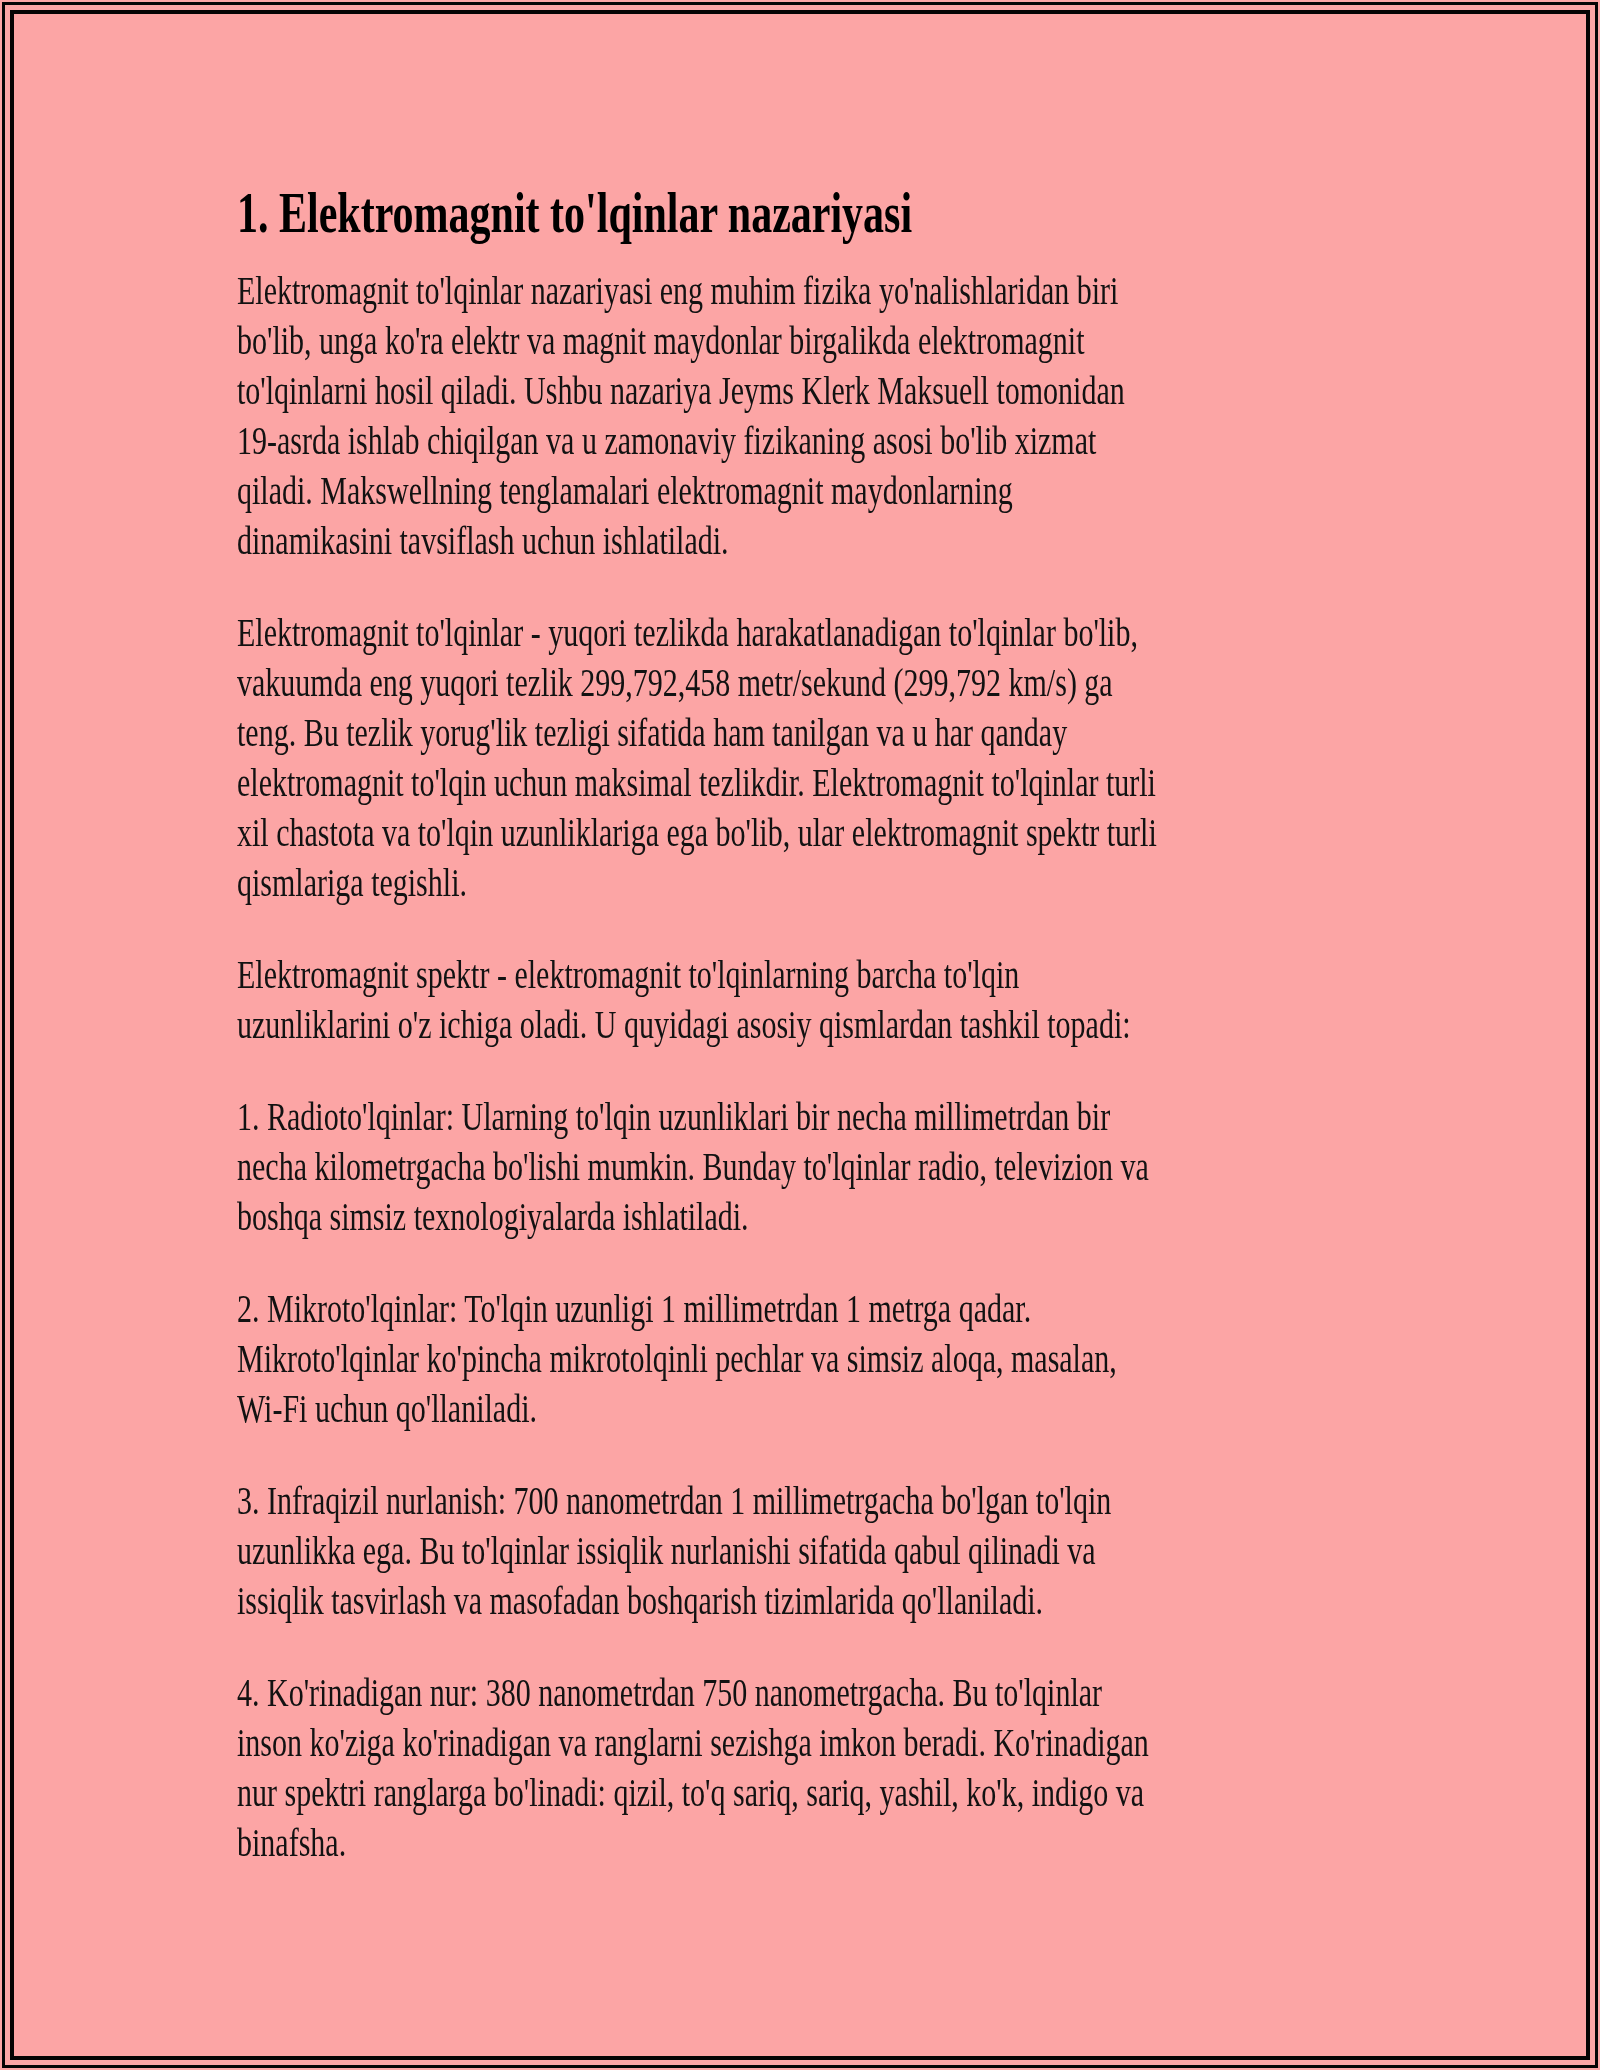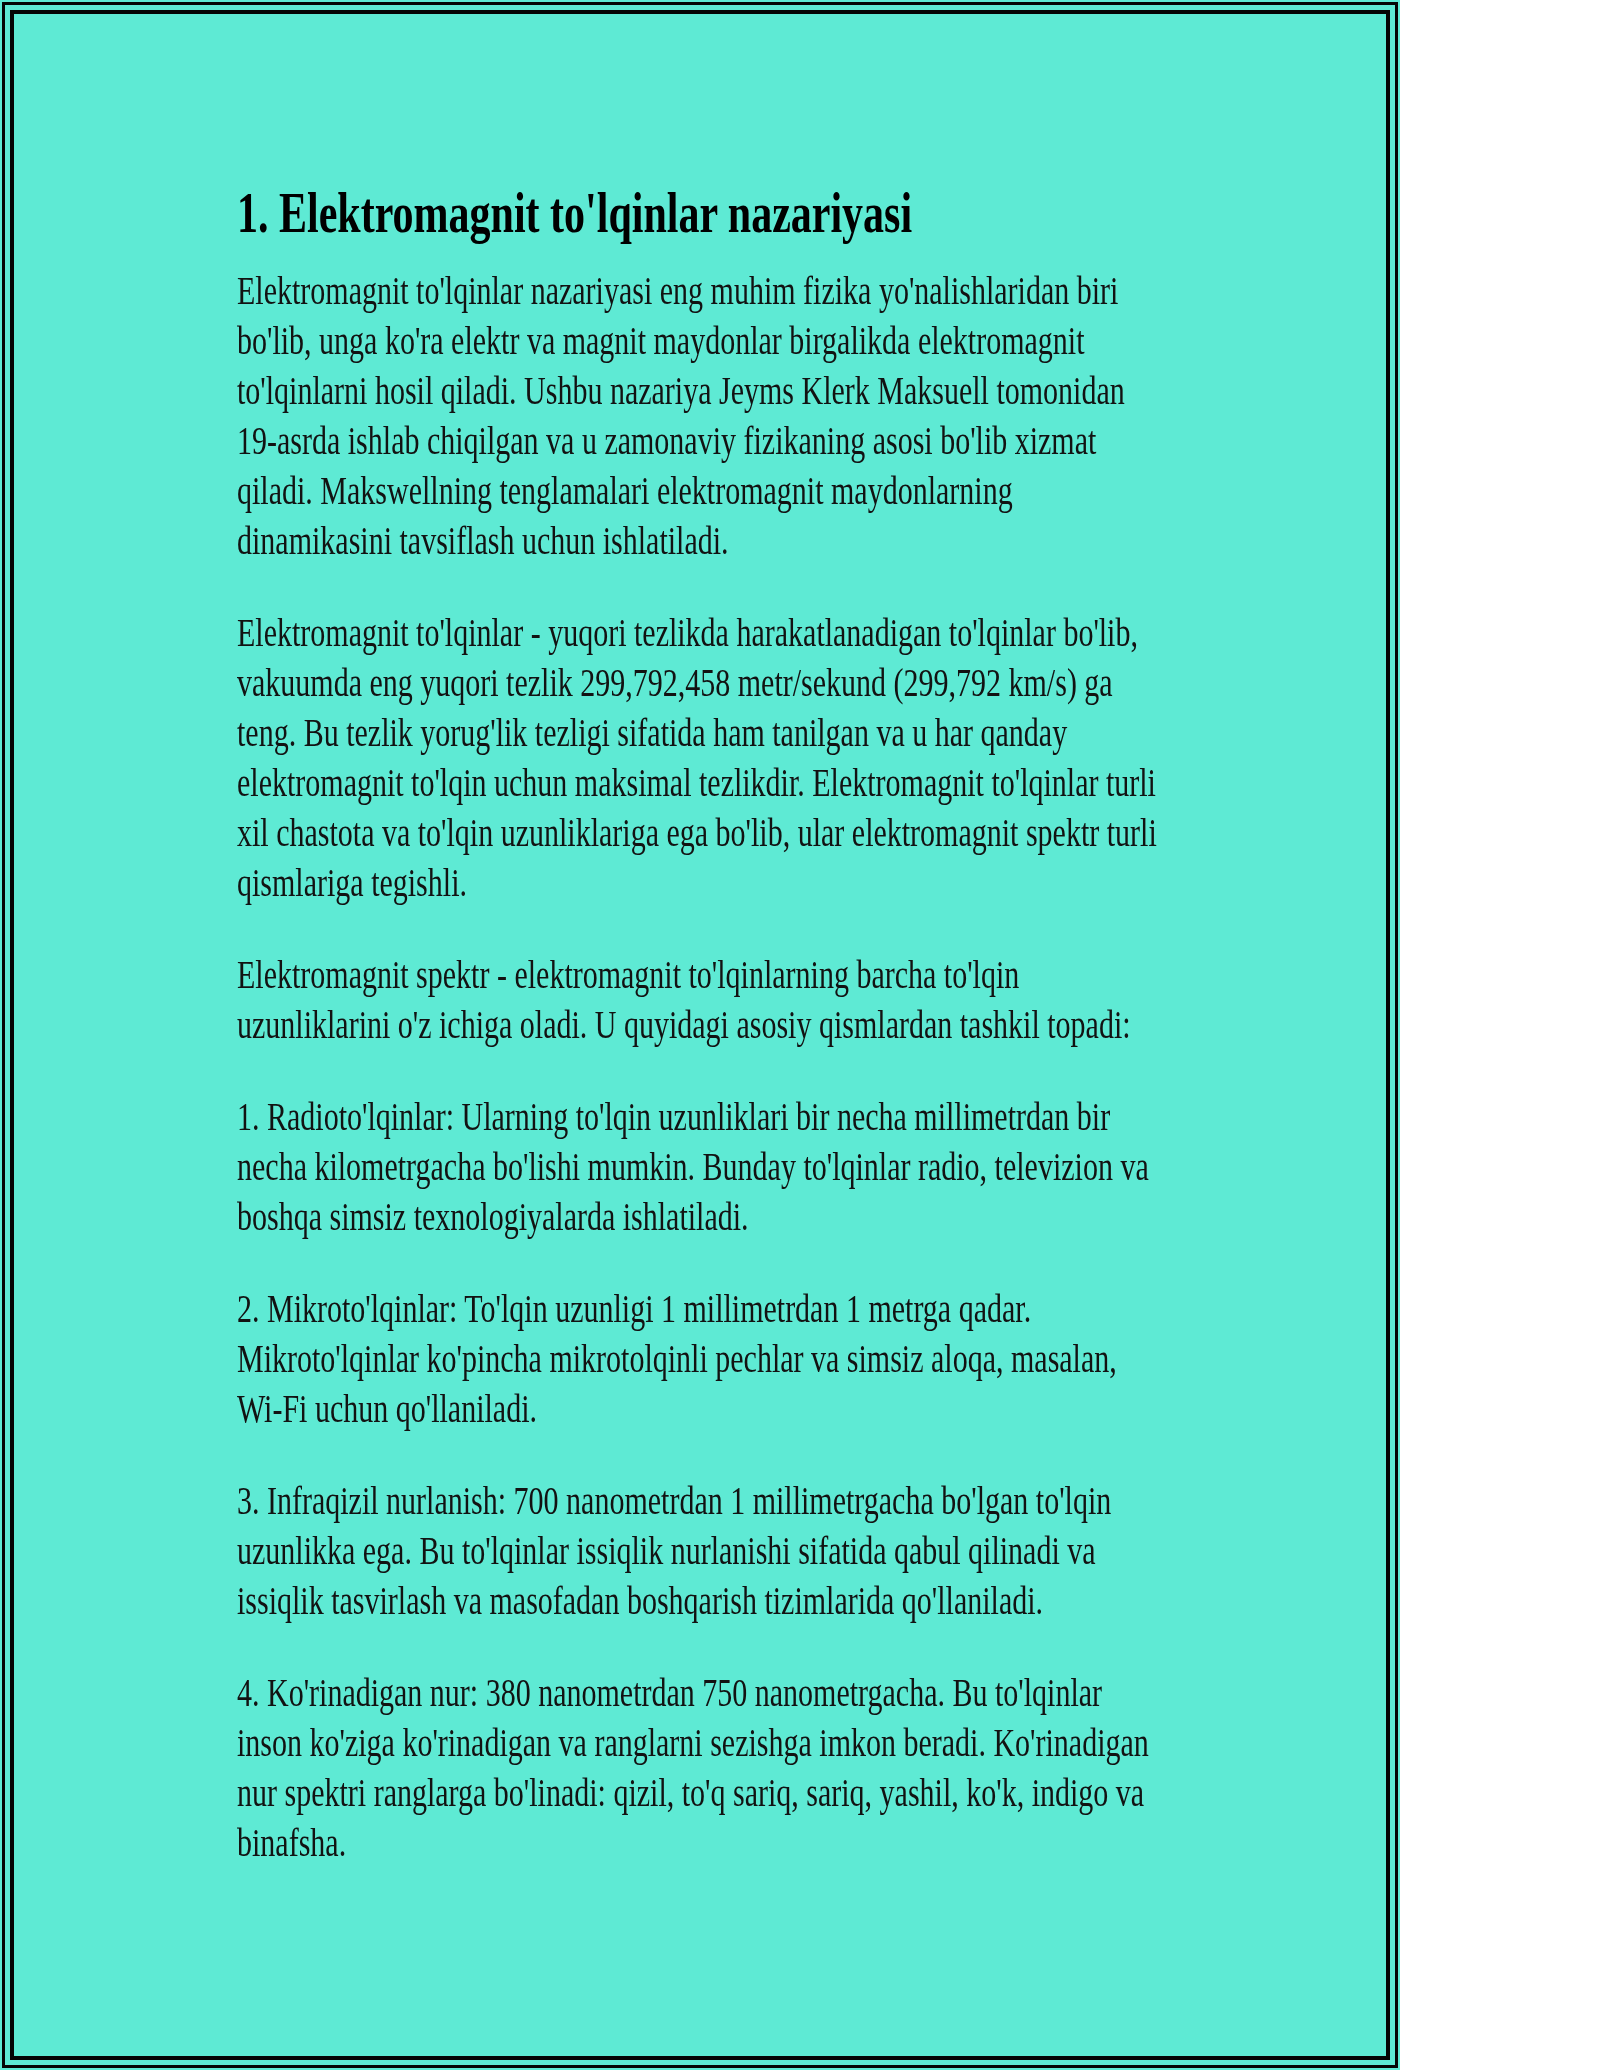--- a/index.html
+++ b/index.html
@@ -2,23 +2,23 @@
 <html><head>
 <meta charset="utf-8">
 <style>
   html, body {
     margin: 0;
     padding: 0;
     background: #ffffff;
   }
   .page {
     position: relative;
-    width: 1400px;
+    width: 1600px;
     height: 2070px;
-    background: #5eead4;
+    background: #fca5a5;
     overflow: hidden;
     font-family: "Liberation Serif", "DejaVu Serif", serif;
     color: #121212;
   }
   .frame-outer {
     position: absolute;
     inset: 2px;
     border: 3px solid #050505;
     pointer-events: none;
   }

